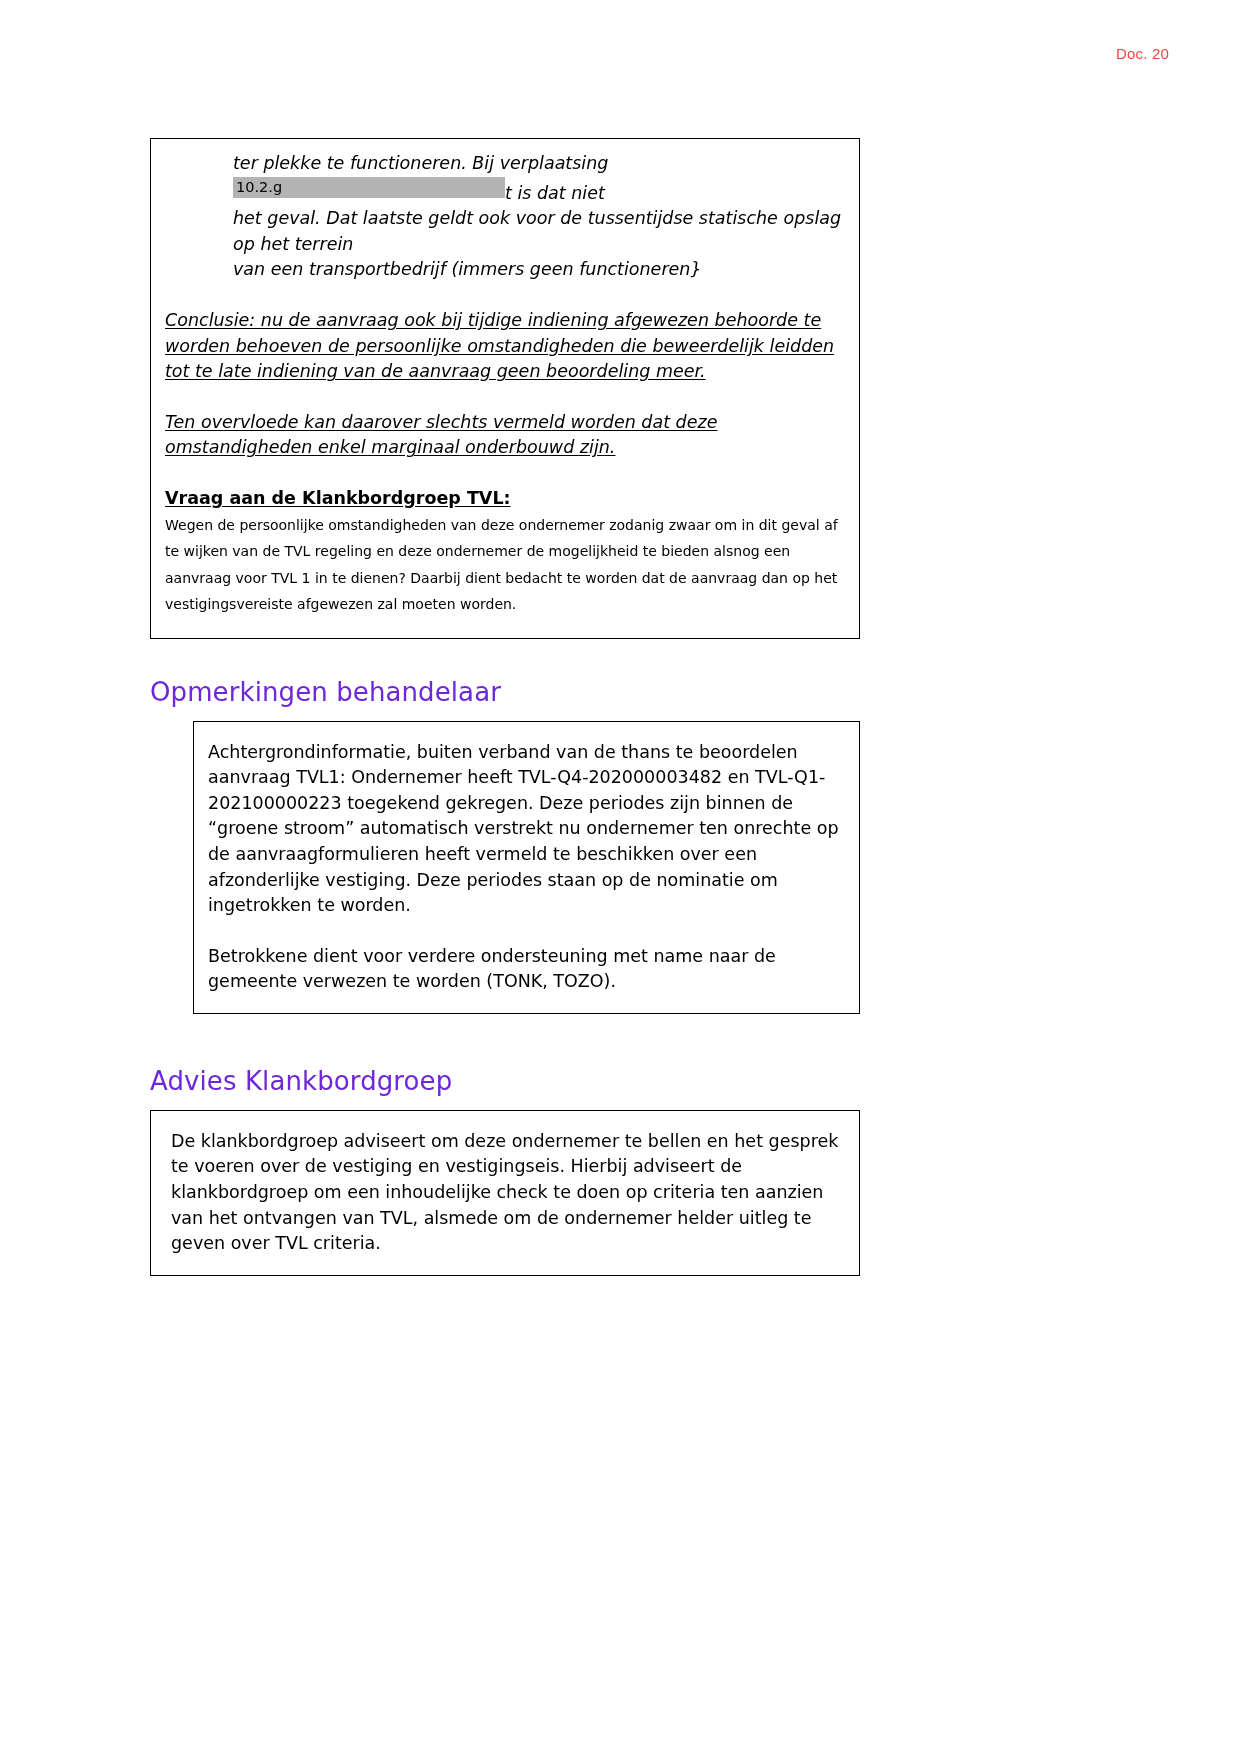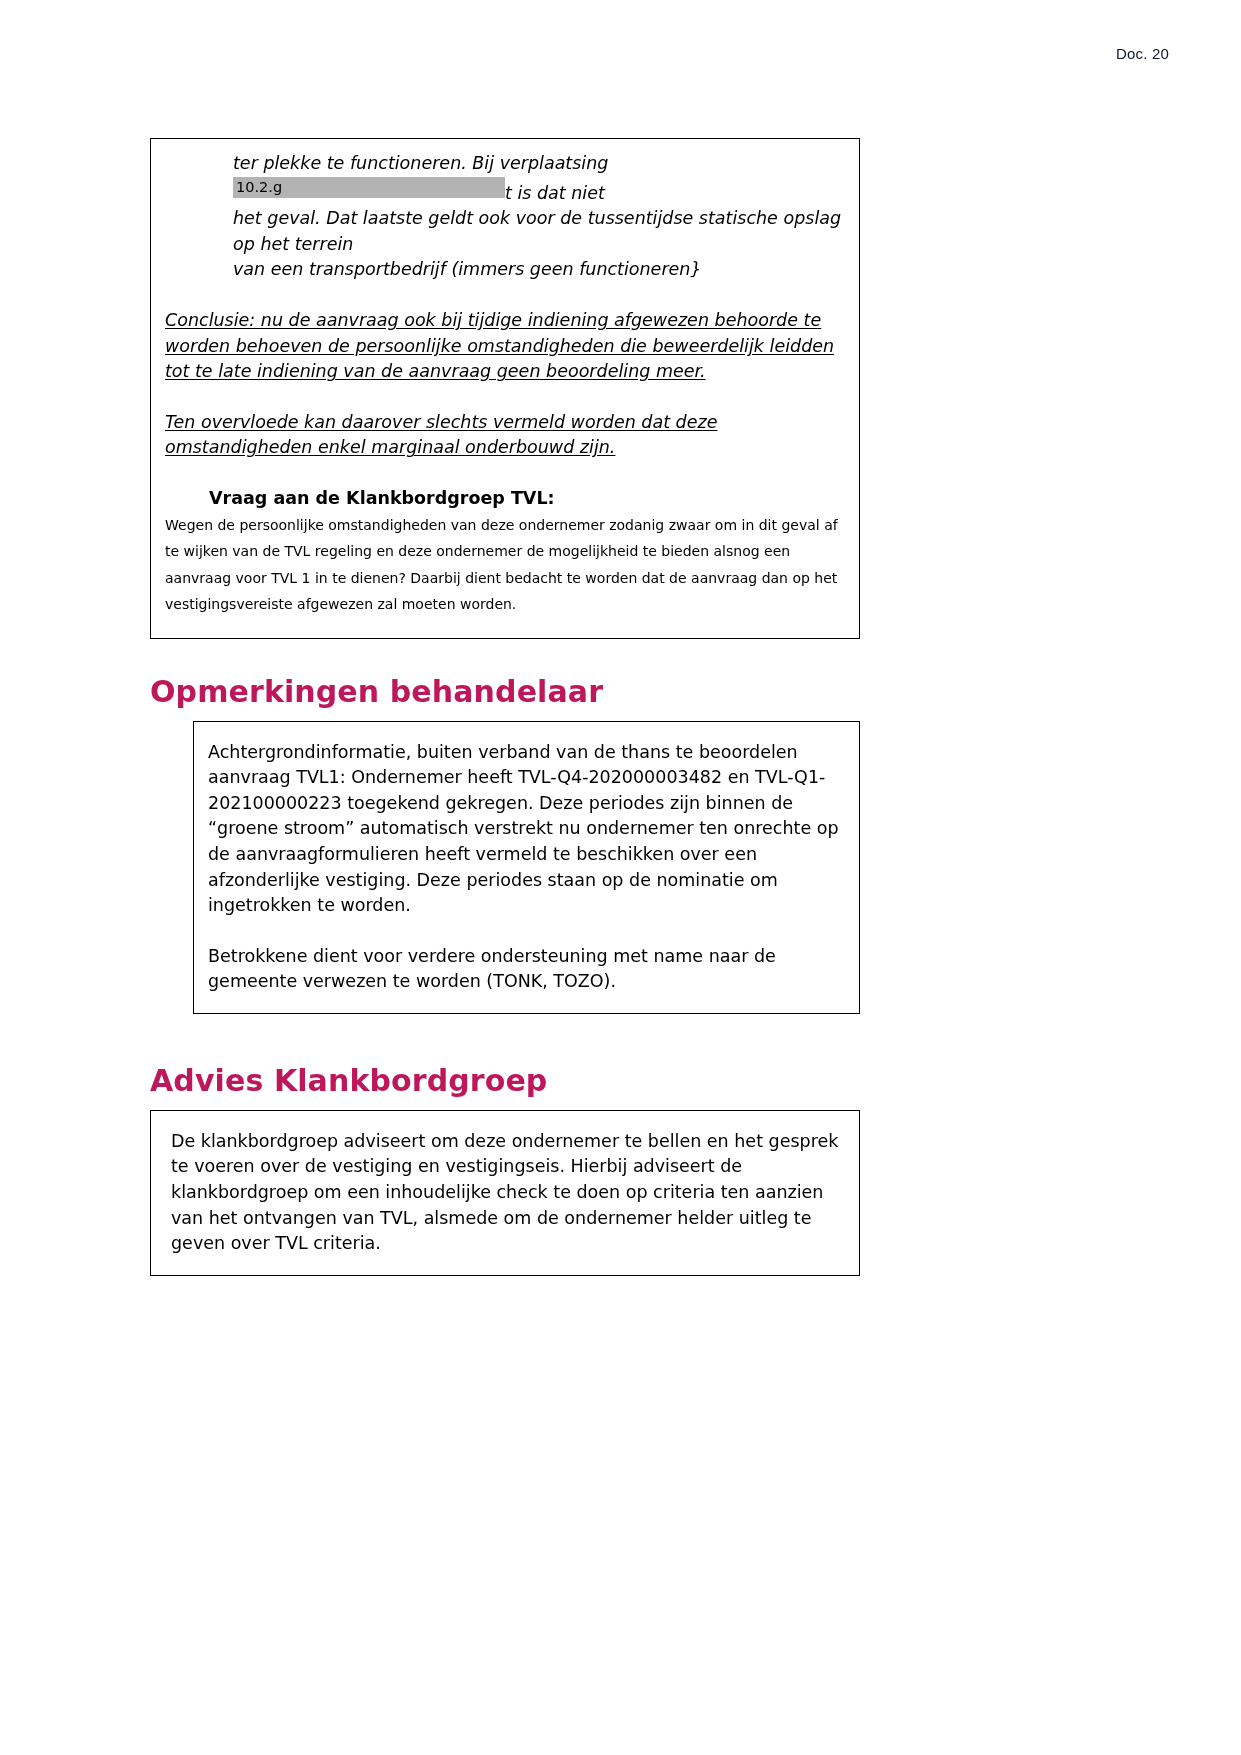--- a/index.html
+++ b/index.html
@@ -23,21 +23,21 @@
   }
 
   
   .doc-header {
     position: absolute;
     top: 45px;
     right: 72px;
     font-family: "Liberation Sans", sans-serif;
     font-size: 15px;
     line-height: 18px;
-    color: #0f172a;
+    color: #ef4444;
     letter-spacing: 0.2px;
   }
 
   
   .content {
     position: absolute;
     left: 150px;
     top: 138px;
     width: 710px;
   }
@@ -90,36 +90,36 @@
   }
 
   .u-italic {
     font-style: italic;
     text-decoration: underline;
     text-underline-offset: 2px;
   }
 
   .heading-inline {
     font-weight: bold;
+    text-decoration: underline;
     text-underline-offset: 2px;
-    margin-left: 44px;
   }
 
   .block-q-body {
     font-size: 14px;
     line-height: 25.5px;
   }
 
   
   .section-heading {
     font-family: "DejaVu Sans", sans-serif;
-    font-weight: bold;
-    font-size: 30px;
+    font-weight: normal;
+    font-size: 26px;
     line-height: 26px;
-    color: #be185d;
+    color: #6d28d9;
     letter-spacing: 0.1px;
   }
 
   .gap-before-op   { height: 40px; }
   .gap-after-op    { height: 16px; }
   .gap-before-adv  { height: 54px; }
   .gap-after-adv   { height: 16px; }
 
   .box-opmerkingen { min-height: 186px; padding: 18px 18px 18px 14px; margin-left: 43px; }
   .box-advies      { min-height: 140px; padding: 18px 18px 18px 20px; }

